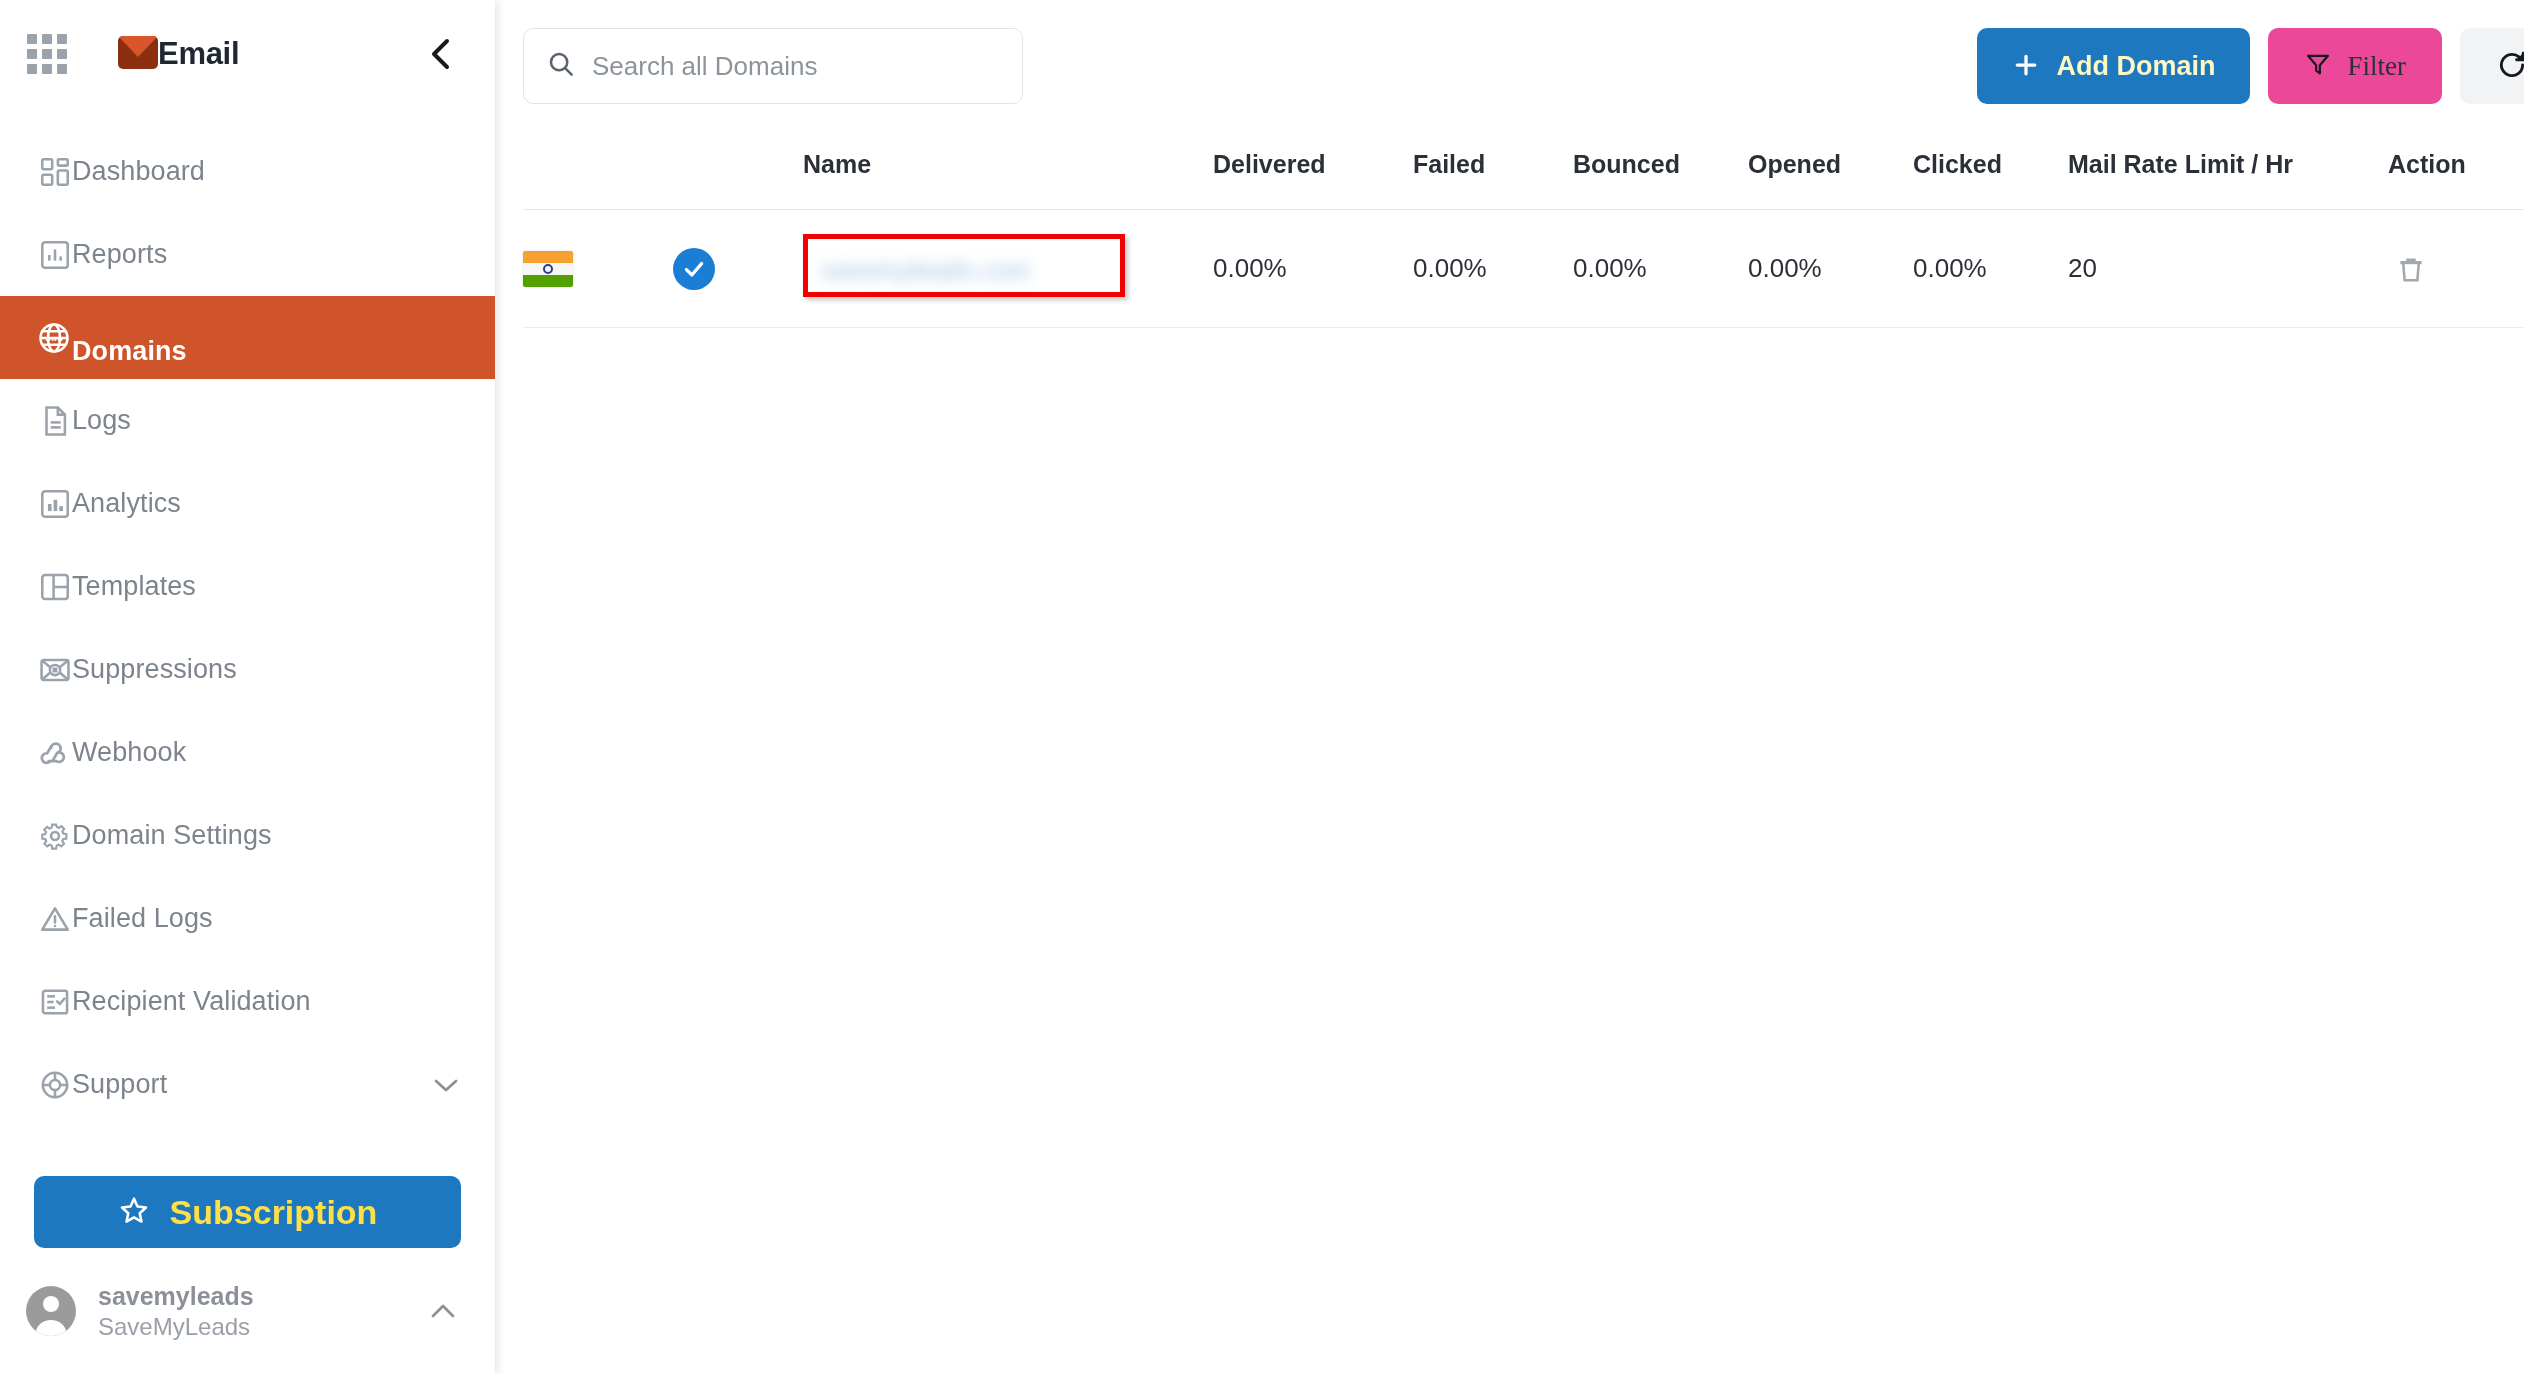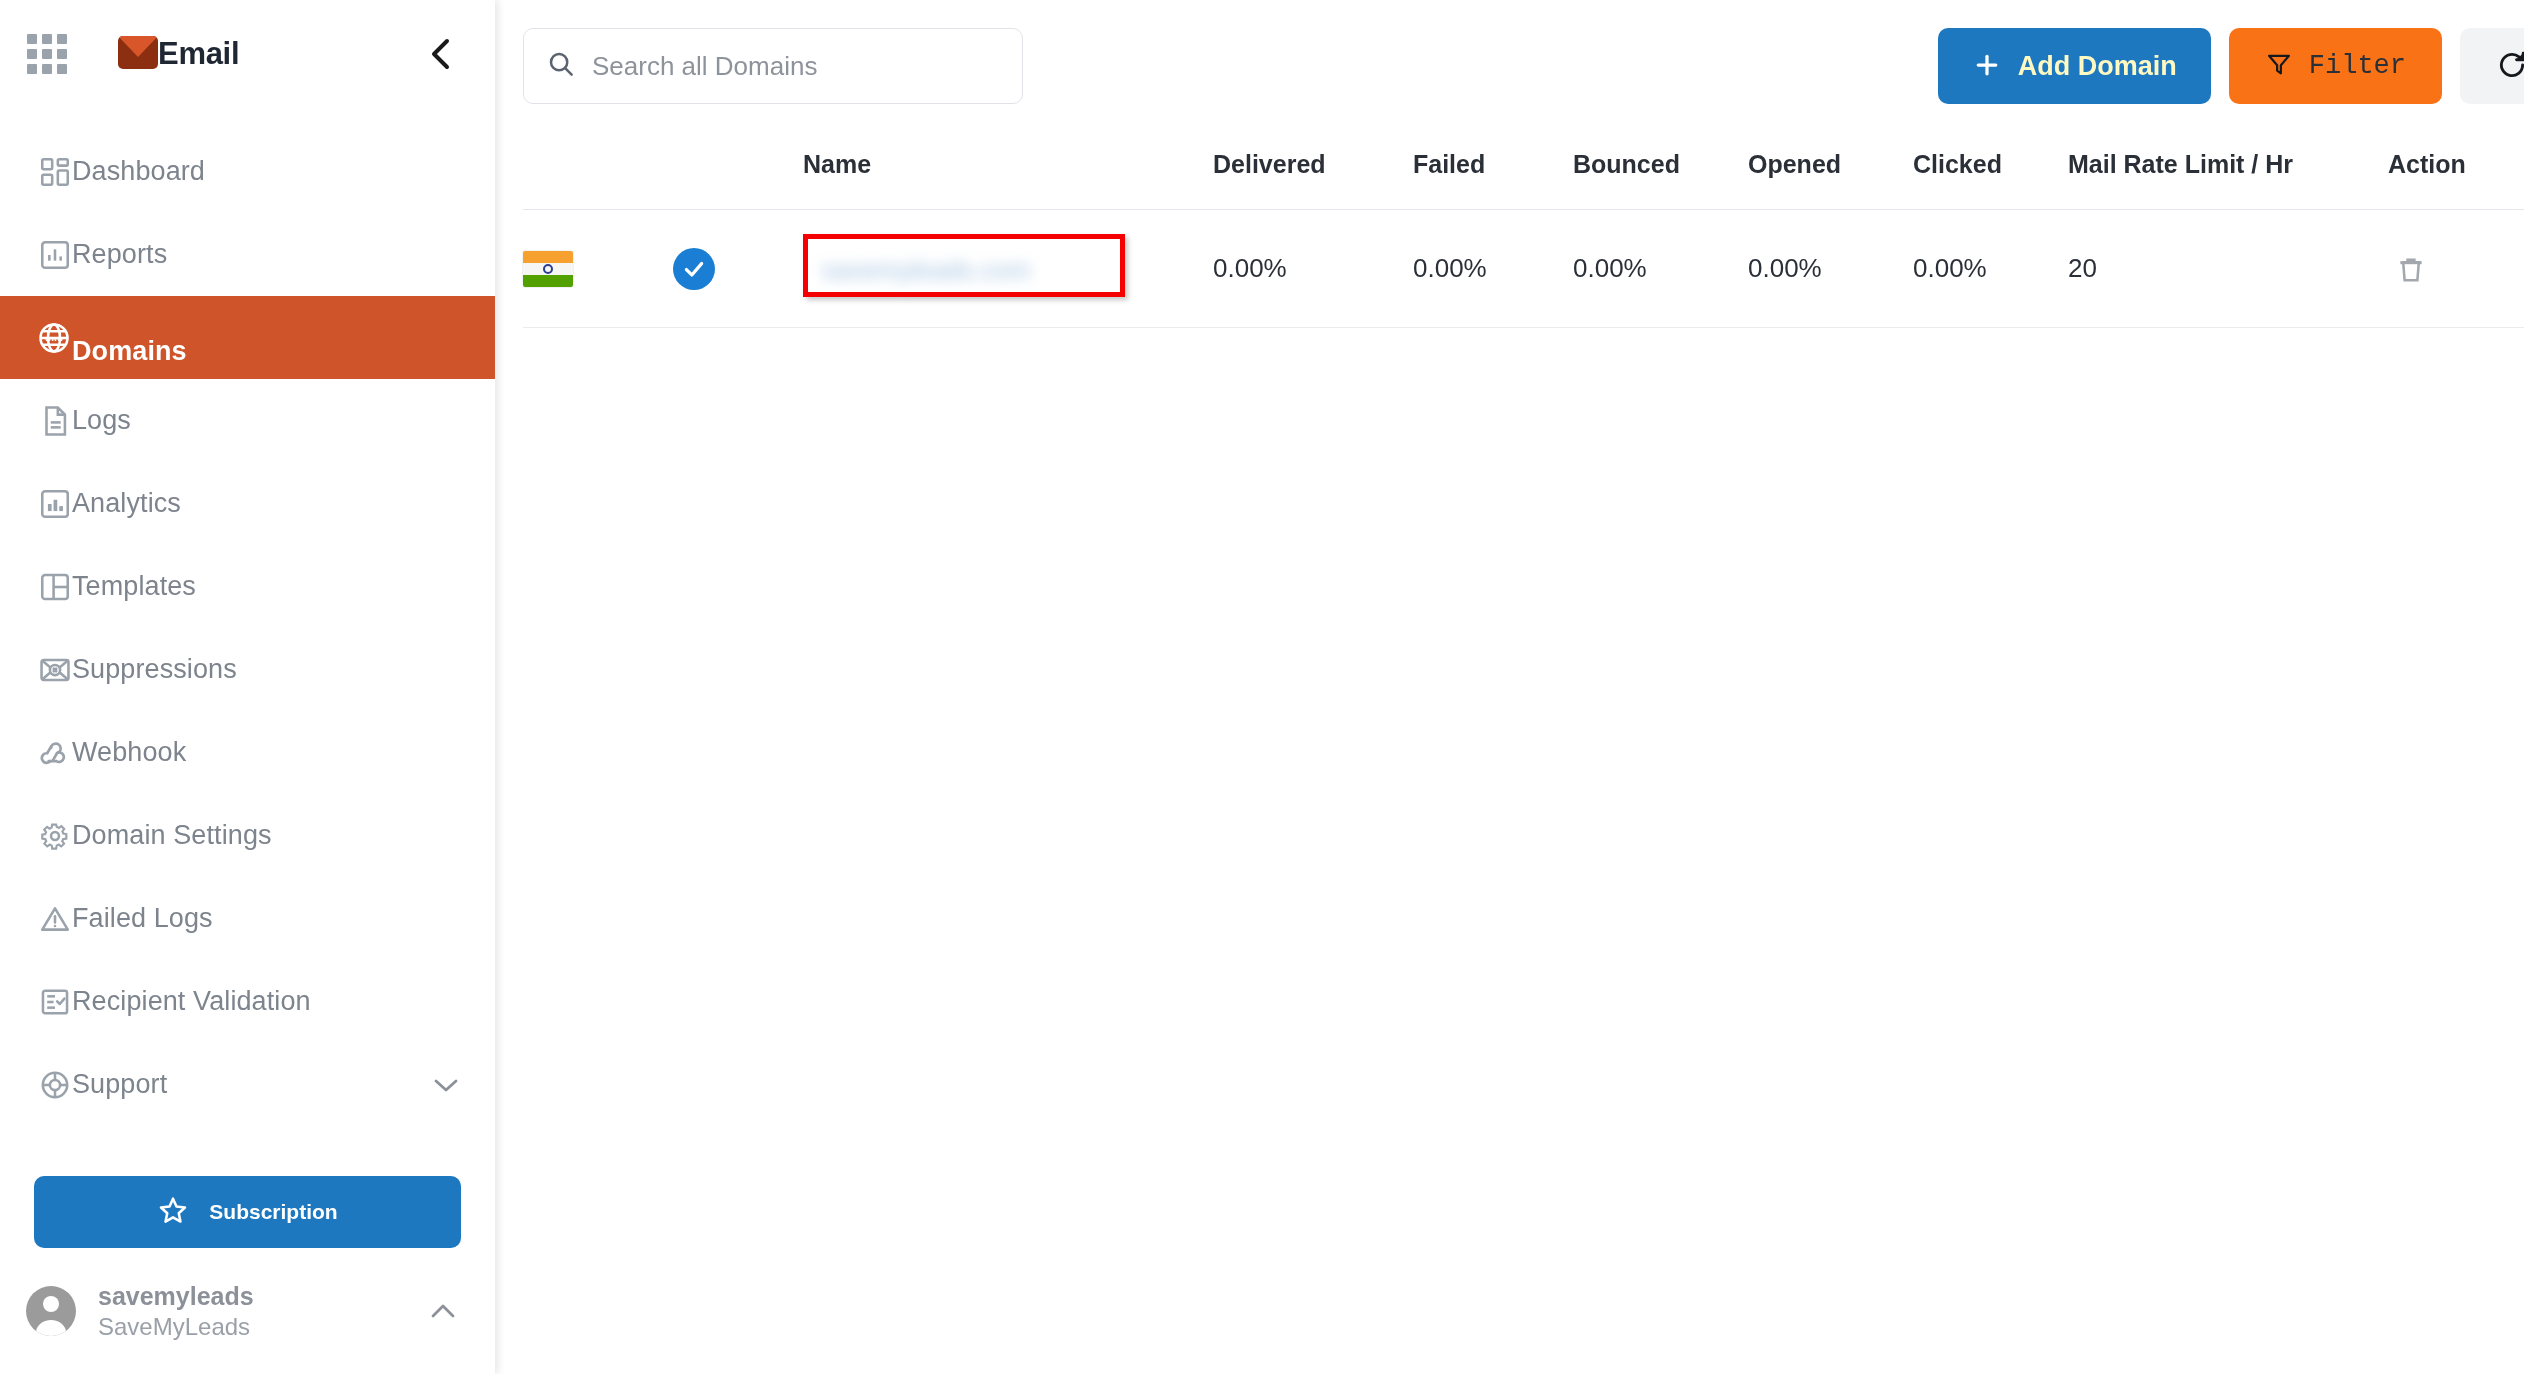--- a/index.html
+++ b/index.html
@@ -83,21 +83,21 @@
 
   .subscription-btn {
     margin: 0 34px 0 34px;
     height: 72px;
     background: #1e78bf;
     border-radius: 10px;
     display: flex; align-items: center; justify-content: center;
     gap: 20px;
     cursor: pointer;
   }
-  .subscription-btn .sub-label { color:#ffffff; font-size: 21px; font-weight: bold; text-align: center; }
+  .subscription-btn .sub-label { color:#fde047; font-size: 34px; font-weight: bold; text-align: center; }
 
   .user-block {
     height: 126px;
     display:flex; align-items:center;
     padding: 0 36px 0 26px;
     gap: 22px;
     cursor: pointer;
   }
   .avatar {
     width: 50px; height: 50px; border-radius: 50%;
@@ -153,24 +153,24 @@
 
   .toolbar-right { margin-left:auto; display:flex; align-items:center; gap: 18px; padding-right: 0; }
   .btn-add {
     height: 76px; background:#1e78bf; border-radius:10px;
     display:flex; align-items:center; justify-content:center; gap:16px;
     padding: 0 34px; cursor:pointer; border:none;
     font-family:"Liberation Sans", sans-serif;
   }
   .btn-add .lbl { color:#fef9c3; font-size:27px; font-weight:bold; white-space:nowrap; }
   .btn-filter {
-    height: 76px; background:#f97316; border-radius:10px;
+    height: 76px; background:#ec4899; border-radius:10px;
     display:flex; align-items:center; justify-content:center; gap:16px;
     padding: 0 36px; cursor:pointer; border:none;
-    font-family:Liberation Mono, monospace;
+    font-family:Liberation Serif, serif;
   }
   .btn-filter .lbl { color:#2b3038; font-size:27px; white-space:nowrap; }
   .btn-refresh {
     height: 76px; width: 104px; background:#f2f3f4; border-radius:10px;
     display:flex; align-items:center; justify-content:center;
     cursor:pointer; border:none;
     margin-right: -40px;
   }
 
   

